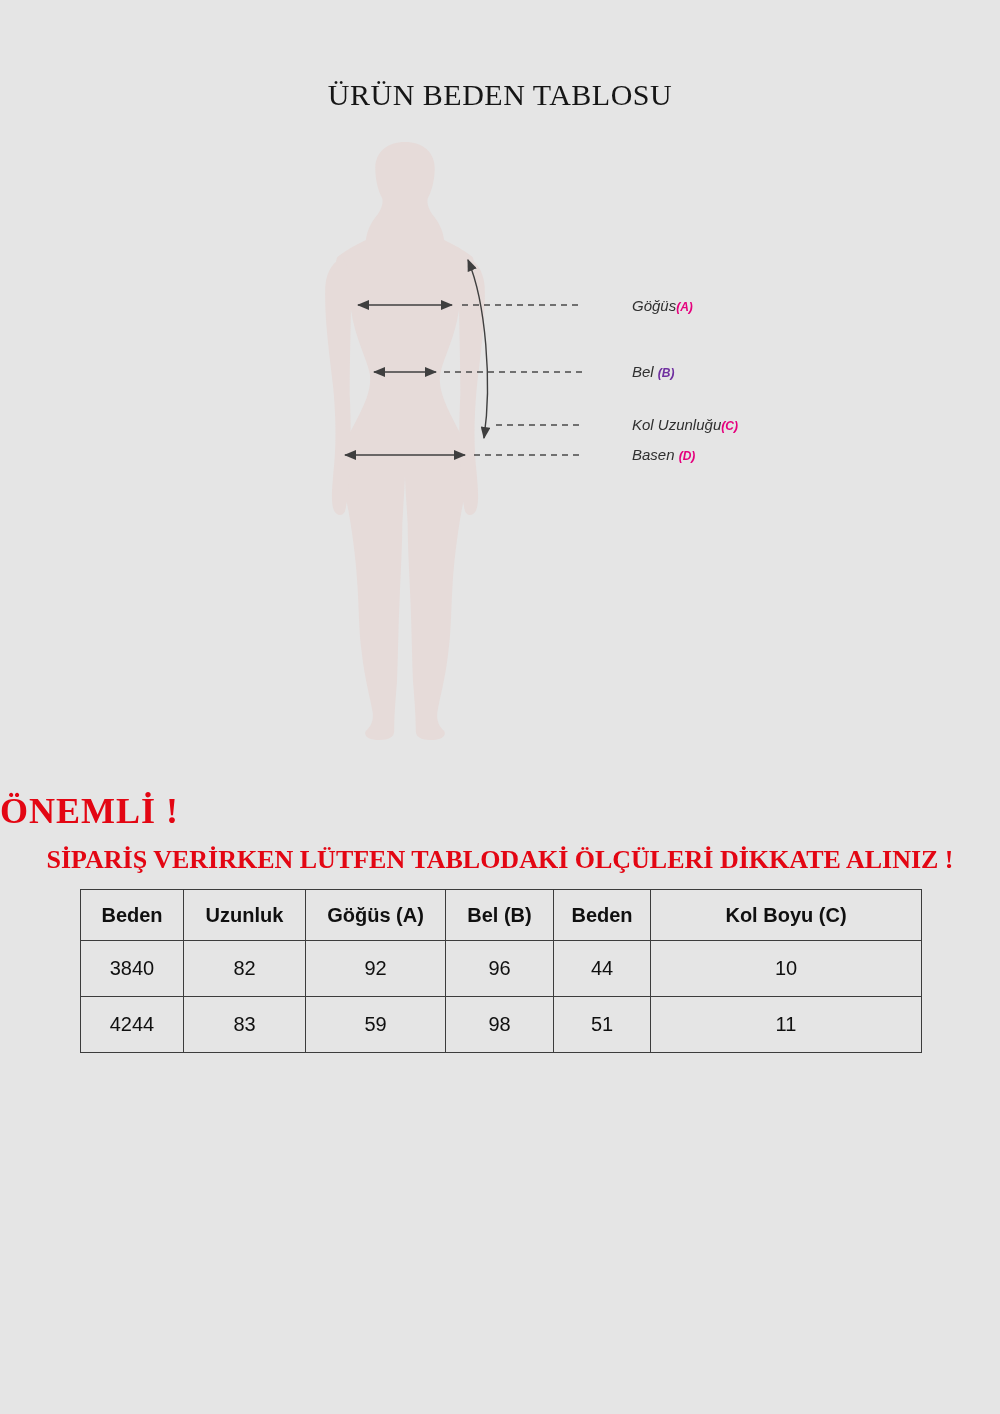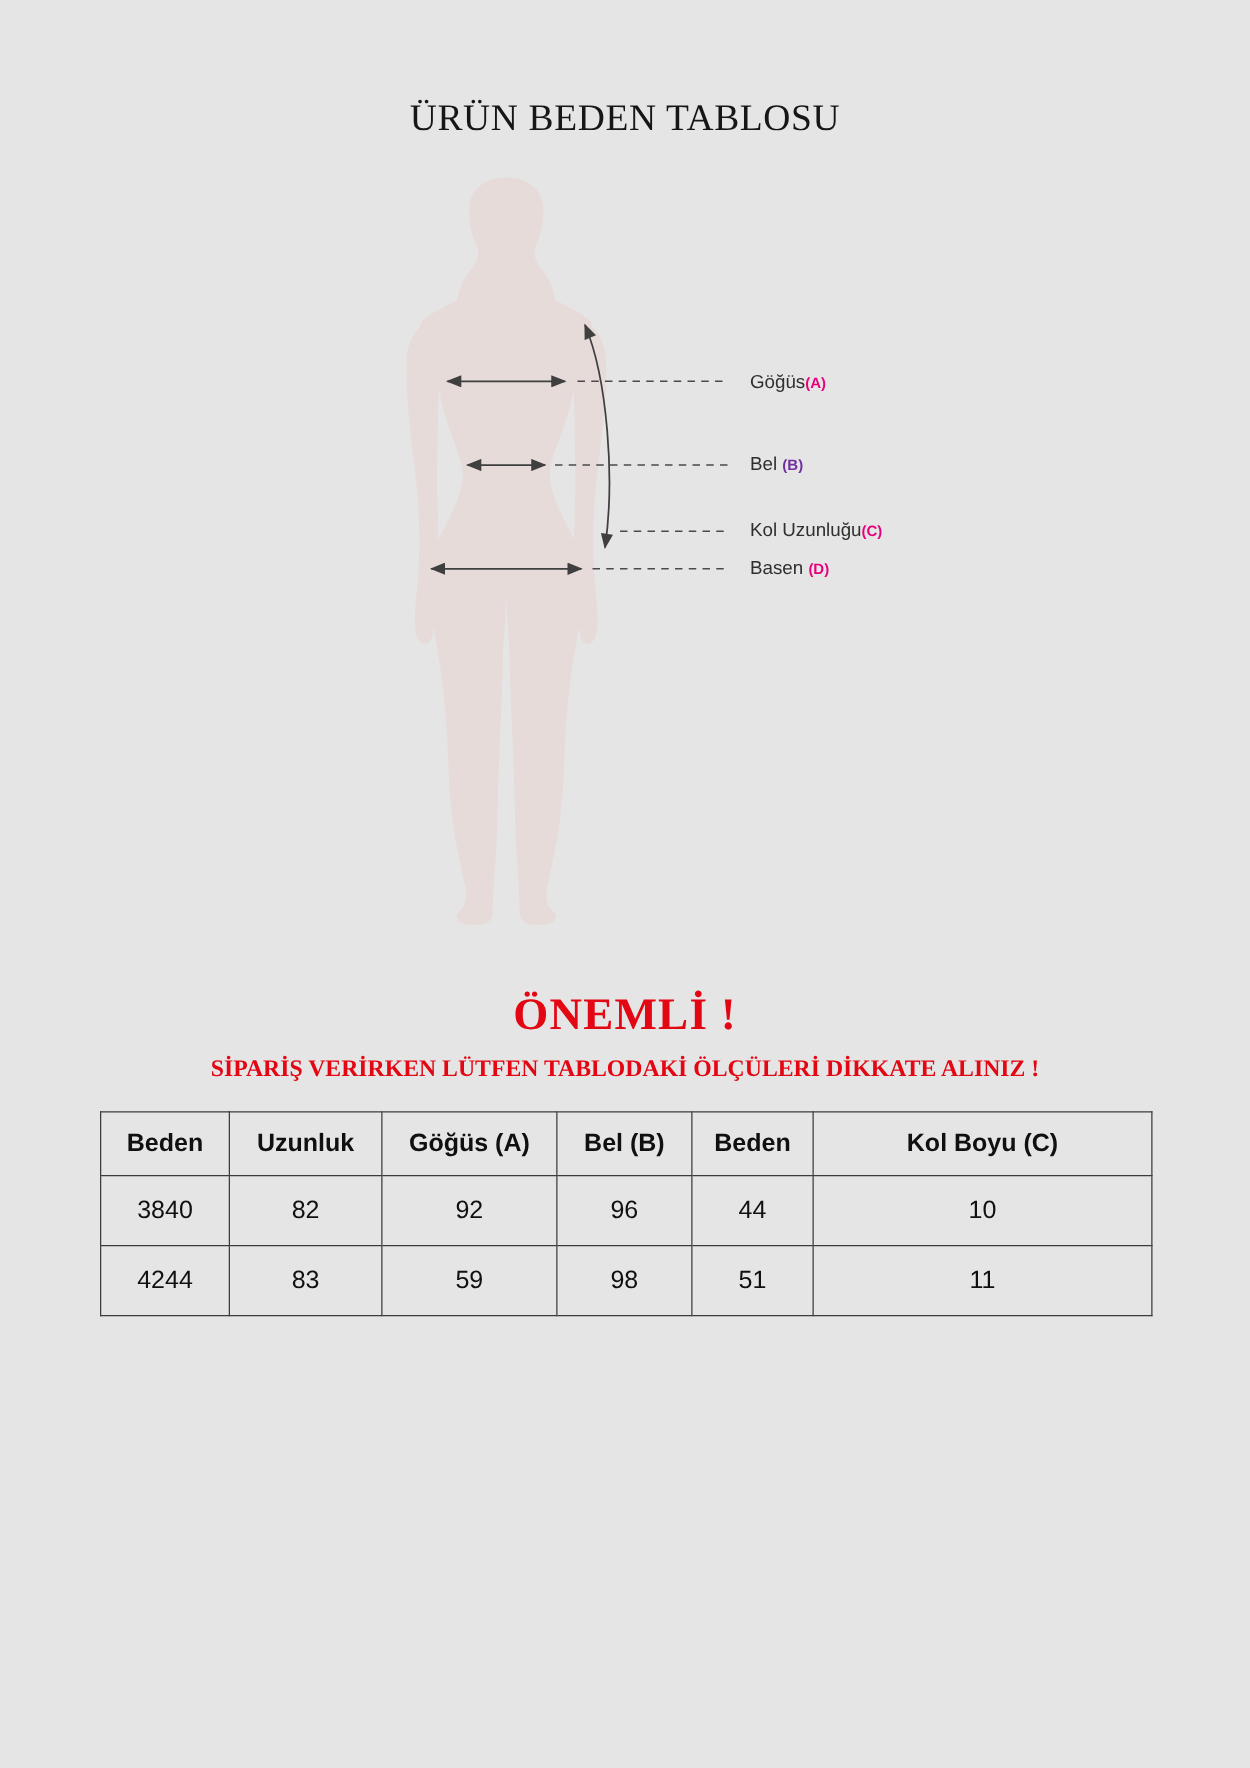--- a/index.html
+++ b/index.html
@@ -7,33 +7,33 @@
     position:relative; width:1000px; height:1414px; background:#e5e5e5;
     font-family:"Liberation Sans", sans-serif; overflow:hidden;
   }
   .page-title {
     position:absolute; top:78px; left:0; width:100%;
     text-align:center; font-family:"Liberation Serif", serif;
     font-size:30px; color:#161616; letter-spacing:0.5px;
   }
   .figure-svg { position:absolute; left:290px; top:138px; }
   .measure-label {
-    position:absolute; left:600px; white-space:nowrap;
-    font-size:15px; color:#2f2f2f; line-height:18px;
+    position:absolute; left:632px; white-space:nowrap;
+    font-size:15px; color:#2f2f2f; line-height:18px;font-style:italic;
   }
   .measure-label .mcode { font-size:12px; font-weight:bold; }
   .important-heading {
     position:absolute; top:790px; left:0; width:100%;
-    text-align:center; font-family:"Liberation Serif", serif;
+    font-family:"Liberation Serif", serif;
     font-weight:bold; font-size:36px; letter-spacing:1px;
   }
   .warning-text {
     position:absolute; top:845px; left:0; width:100%;
     text-align:center; font-family:"Liberation Serif", serif;
-    font-weight:bold; font-size:19px;
+    font-weight:bold; font-size:26px;
   }
   table.size-table {
     position:absolute; left:80px; top:889px; width:841px;
     border-collapse:collapse; table-layout:fixed;
   }
   .size-table th, .size-table td {
     border:1px solid #3c3c3c; text-align:center; vertical-align:middle;
     color:#101010; padding:0;
   }
   .size-table th { height:50px; font-size:20px; font-weight:bold; }

